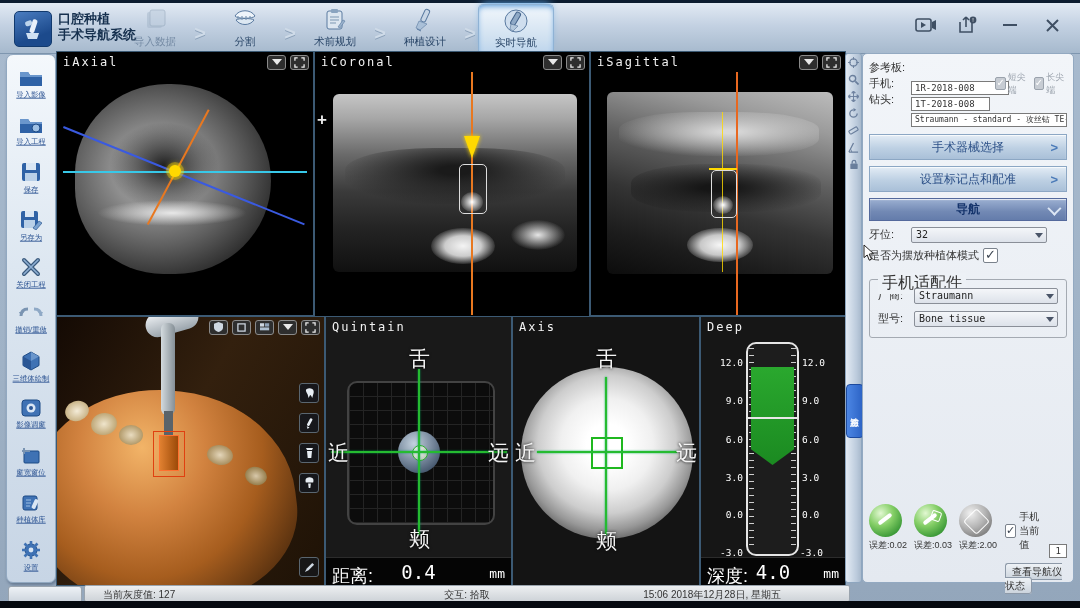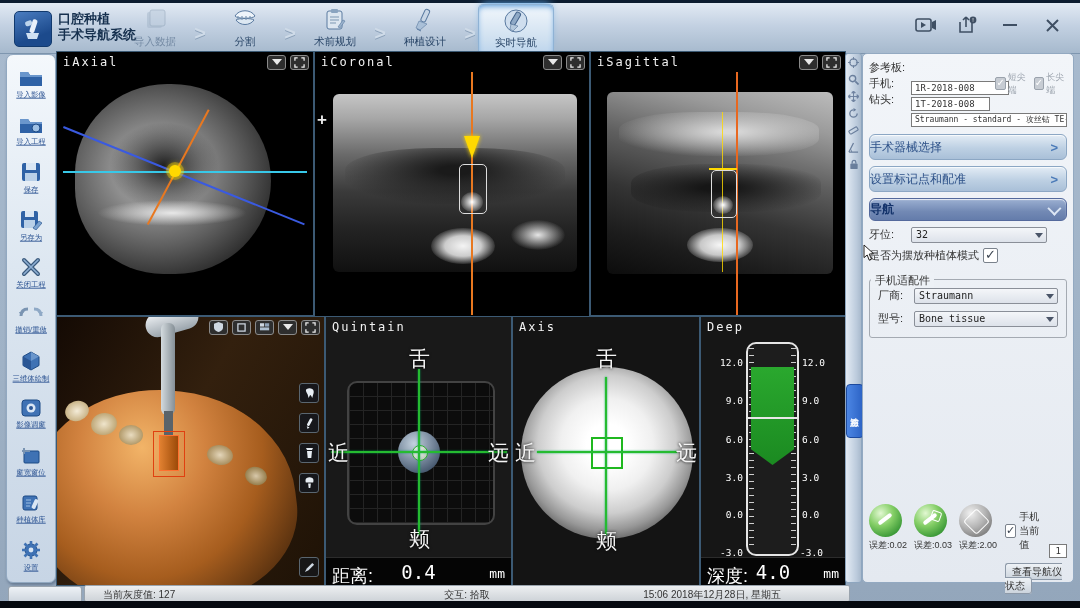--- a/index.html
+++ b/index.html
@@ -75,38 +75,38 @@
   .rpanel{position:absolute;left:862px;top:53px;width:212px;height:530px;
     background:linear-gradient(180deg,#f2f5f9,#e4e9f0);border:1px solid #93a9c1;border-radius:5px;
     box-sizing:border-box;padding:6px 6px 0 6px;font-size:11px;color:#333;}
   .frow{display:flex;align-items:center;height:15px;margin-bottom:1px;}
   .flabel{width:42px;color:#333;flex:none;}
   .fval{background:#fff;border:1px solid #7a7a7a;font-family:"DejaVu Sans Mono",monospace;
     font-size:9px;padding:0 3px;height:12px;line-height:12px;white-space:nowrap;overflow:hidden;margin-top:40px;}
   .mini-ck{display:flex;align-items:center;gap:2px;color:#9aa2ac;font-size:9px;margin-left:5px;}
   .mini-ck .bx{width:11px;height:11px;background:#c7ccd3;border:1px solid #9aa2ac;border-radius:2px;
     color:#fff;font-size:10px;line-height:10px;text-align:center;font-weight:bold;}
-  .pbtn{position:relative;margin:6px 0;height:24px;border-radius:6px;cursor:pointer;
+  .pbtn{position:relative;margin:6px 0;height:24px;border-radius:0;cursor:pointer;
     background:linear-gradient(180deg,#e3ecf5,#bdd0e3 55%,#a9c0d8);border:1px solid #8ca7c4;
-    color:#2d5188;font-size:12px;display:flex;align-items:center;justify-content:flex-start;
+    color:#2d5188;font-size:12px;display:flex;align-items:center;justify-content:center;
     box-shadow:0 1px 1px rgba(255,255,255,.8) inset;}
   .pbtn .arr{position:absolute;right:8px;color:#4a7ab8;font-weight:bold;font-size:13px;}
   .pbtn.nav{background:linear-gradient(180deg,#9cb0d2,#7289b4 60%,#647cab);border-color:#54699c;
     color:#14336b;font-weight:bold;height:21px;}
   .pbtn.nav .varr{position:absolute;right:8px;width:8px;height:8px;border-right:2px solid #dce6f4;
     border-bottom:2px solid #dce6f4;transform:rotate(45deg) translateY(-2px);}
   .selbox{position:relative;background:linear-gradient(180deg,#f4f6f9,#dde2ea);border:1px solid #8a8f98;
     height:14px;line-height:14px;font-size:10px;padding:0 14px 0 4px;color:#222;border-radius:2px;
     font-family:"DejaVu Sans Mono",monospace;cursor:pointer;}
   .selbox .dtri{position:absolute;right:3px;top:5px;width:0;height:0;border-left:4px solid transparent;
     border-right:4px solid transparent;border-top:5px solid #4a5568;}
   .ckbox{width:13px;height:13px;background:#fff;border:1px solid #7a828c;border-radius:2px;
     color:#3a4350;font-size:13px;line-height:12px;font-weight:bold;text-align:center;cursor:pointer;}
   .adapter{border:1px solid #a4aab2;border-radius:3px;margin-top:16px;padding:8px 8px 10px 8px;position:relative;}
-  .adapter .legend{position:absolute;top:-7px;left:1px;background:#edf1f6;padding:0 4px;font-size:11px;}
+  .adapter .legend{position:absolute;top:-7px;left:8px;background:#edf1f6;padding:0 4px;font-size:16px;}
   .statusblk{position:absolute;left:6px;right:6px;bottom:6px;height:72px;}
   .errball{width:33px;height:33px;border-radius:50%;position:relative;cursor:default;}
   .errball.green{background:radial-gradient(circle at 35% 28%,#e2f8d2,#84ce66 40%,#3f9c3a 75%,#26772a);}
   .errball.gray{background:radial-gradient(circle at 35% 28%,#f0f0f0,#b5b5b5 45%,#7e7e7e 80%);}
   .errlbl{font-size:9px;color:#333;margin-top:2px;white-space:nowrap;}
   .sbtn{background:linear-gradient(180deg,#eef2f6,#ccd4dd);border:1px solid #8d99a8;border-radius:3px;
     font-size:10px;color:#333;padding:2px 6px;cursor:pointer;}
 
   
   .statusbar{position:absolute;left:84px;top:585px;width:766px;height:17px;

